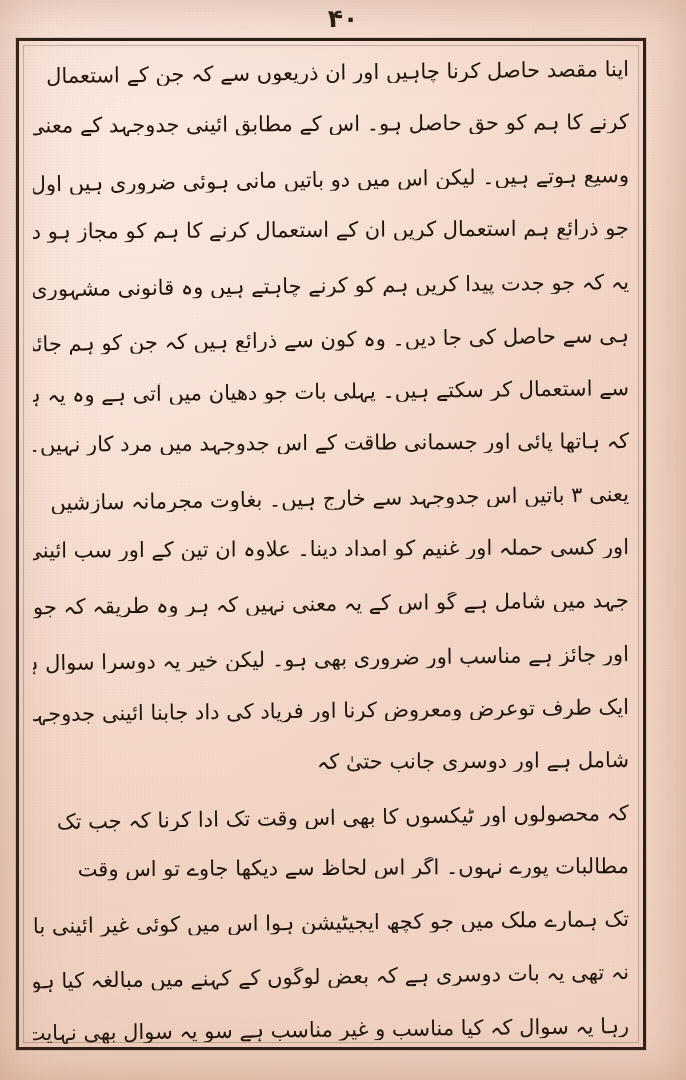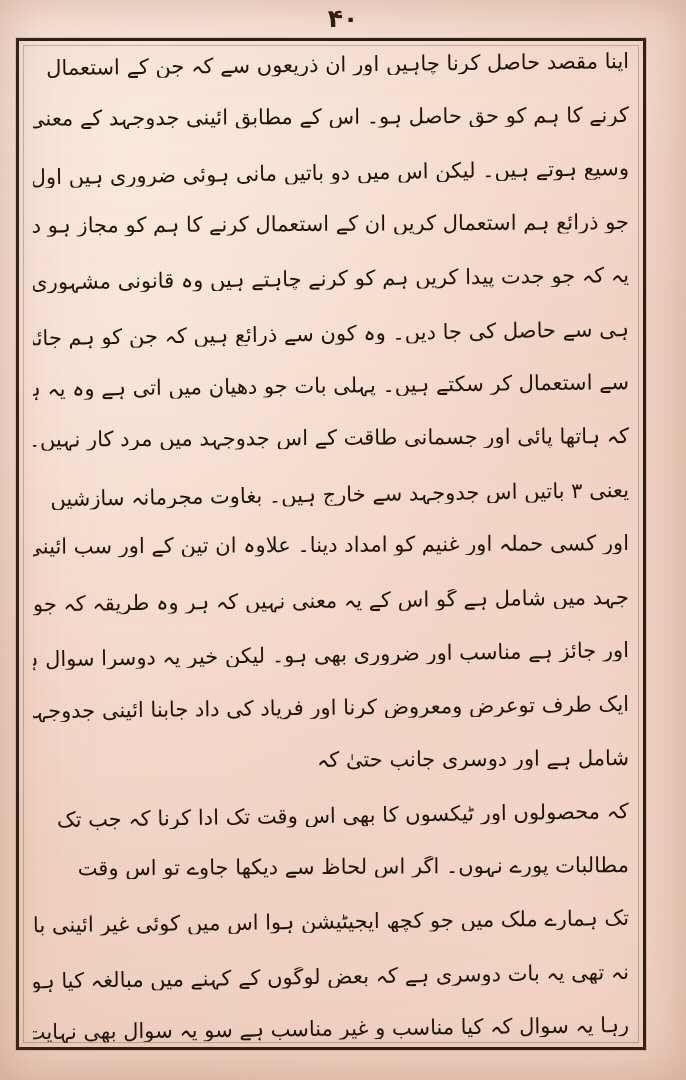--- a/index.html
+++ b/index.html
@@ -84,20 +84,21 @@
   .body-text {
     position: absolute;
     inset: 10px 14px 10px 14px;
     direction: rtl;
     text-align: justify;
     color: #1d1309;
     font-family: "DejaVu Sans", sans-serif;
     display: flex;
     flex-direction: column;
     justify-content: space-between;
+    margin-top: 8px;
   }
 
   .line {
     font-size: 21px;
     line-height: 1.02;
     white-space: nowrap;
     overflow: hidden;
     letter-spacing: -0.2px;
     transform-origin: right center;
   }

